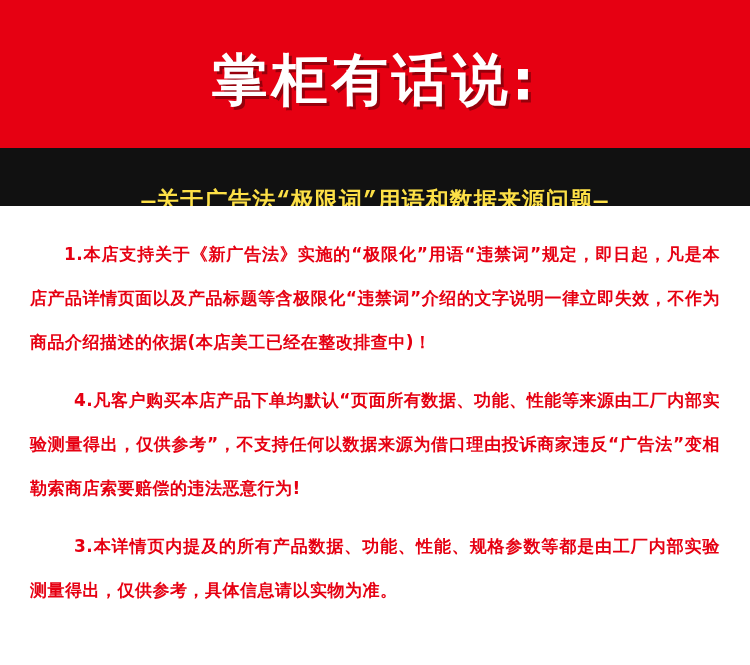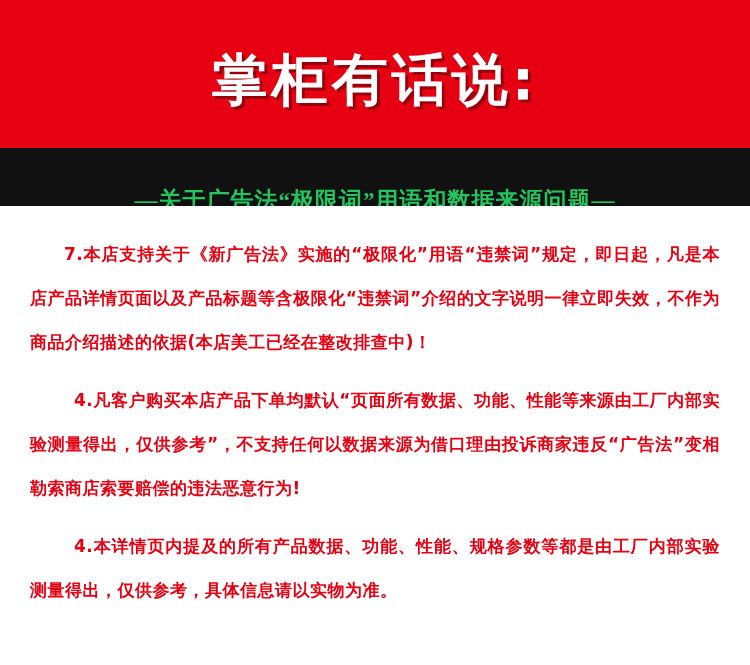--- a/index.html
+++ b/index.html
@@ -65,22 +65,22 @@
     position: relative;
     width: 750px;
     height: 58px;
     background: #111111;
     display: flex;
     align-items: center;
     justify-content: center;
     box-sizing: border-box;
   }
   .subtitle-text {
-    color: #22c55e;
-    font-family: Liberation Serif, serif;
+    color: #fde047;
+    font-family: Liberation Mono, monospace;
     font-weight: bold;
     font-size: 23px;
     letter-spacing: 1px;
     white-space: nowrap;
     margin-top: 46px;
   }
   
   .body-area {
     position: relative;
     width: 750px;
@@ -122,19 +122,19 @@
       <div class="banner-edge-top"></div>
       <div class="banner-title">掌柜有话说:</div>
     </div>
   </div>
 
   <div class="subtitle-bar">
     <div class="subtitle-text">—关于广告法“极限词”用语和数据来源问题—</div>
   </div>
 
   <div class="body-area">
-    <p class="para p1">7.本店支持关于《新广告法》实施的“极限化”用语“违禁词”规定，即日起，凡是本店产品详情页面以及产品标题等含极限化“违禁词”介绍的文字说明一律立即失效，不作为商品介绍描述的依据(本店美工已经在整改排查中)！</p>
+    <p class="para p1">1.本店支持关于《新广告法》实施的“极限化”用语“违禁词”规定，即日起，凡是本店产品详情页面以及产品标题等含极限化“违禁词”介绍的文字说明一律立即失效，不作为商品介绍描述的依据(本店美工已经在整改排查中)！</p>
     <p class="para p2">4.凡客户购买本店产品下单均默认“页面所有数据、功能、性能等来源由工厂内部实验测量得出，仅供参考”，不支持任何以数据来源为借口理由投诉商家违反“广告法”变相勒索商店索要赔偿的违法恶意行为!</p>
-    <p class="para p3">4.本详情页内提及的所有产品数据、功能、性能、规格参数等都是由工厂内部实验测量得出，仅供参考，具体信息请以实物为准。</p>
+    <p class="para p3">3.本详情页内提及的所有产品数据、功能、性能、规格参数等都是由工厂内部实验测量得出，仅供参考，具体信息请以实物为准。</p>
     <div class="bottom-pad"></div>
   </div>
 
 </div>
 
 </body></html>

